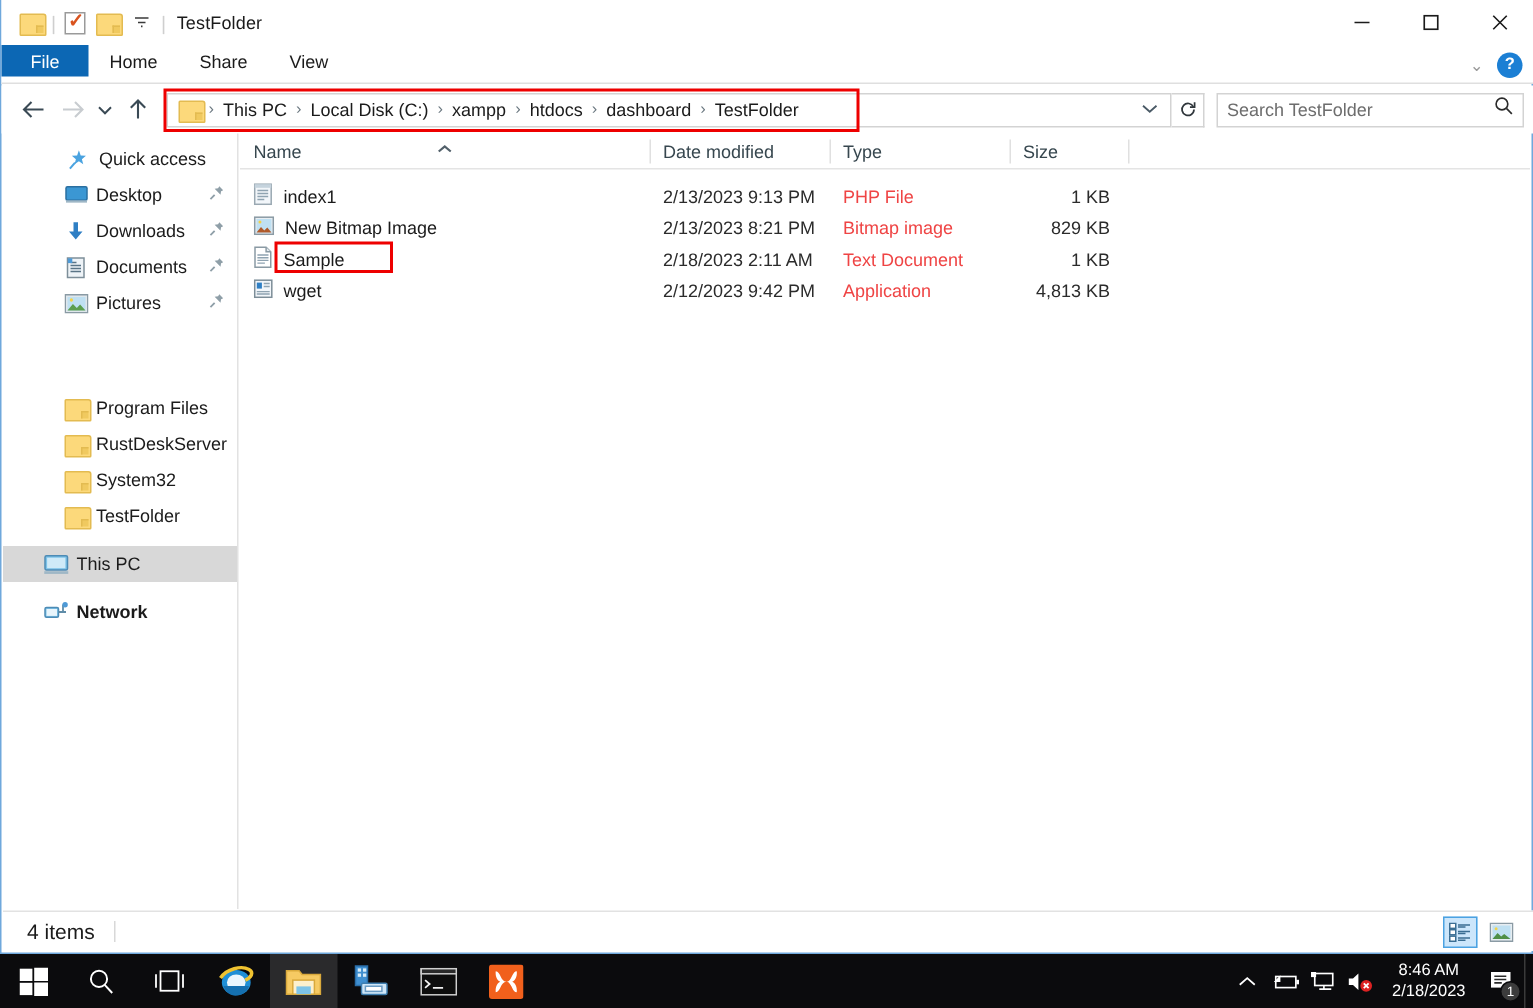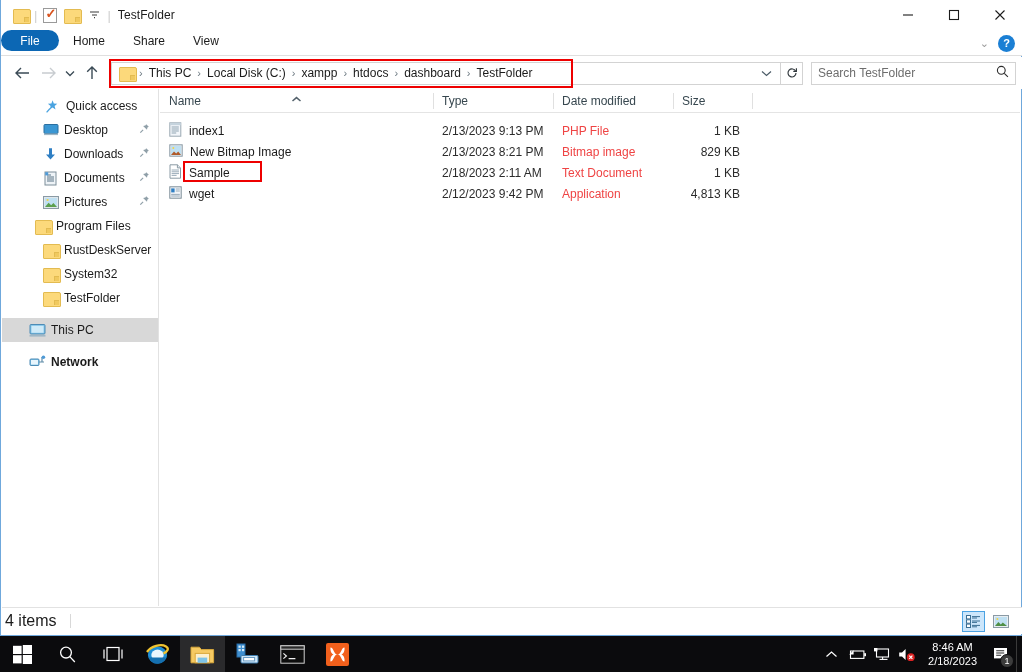--- a/index.html
+++ b/index.html
@@ -58,21 +58,21 @@
 
   
   .ribbonbar {
     position: absolute; left: 0; top: 30px; width: 1022px; height: 26px;
     background: #ffffff;
     display: flex; align-items: stretch;
     border-bottom: 1px solid #dfdfdf;
   }
   .tab {
     display: flex; align-items: center; justify-content: center;
-    font-size: 12px; color: #1b1b1b; padding: 0 14px; height: 21px; border-radius: 13px;
+    font-size: 12px; color: #1b1b1b; padding: 0 14px; height: 21px;
   }
   .tab.file { background: #0c67b4; color: #ffffff; min-width: 58px; }
   .ribbon-right {
     position: absolute; right: 0; top: 0; height: 26px;
     display: flex; align-items: center; gap: 4px; padding-right: 8px;
   }
   .chev-small { font-size: 11px; color: #9a9a9a; padding: 0 5px;}
   .help-btn {
     width: 17px; height: 17px; border-radius: 50%; background: #1b7fd4;
     color: #fff; font-size: 11px; font-weight: bold;
@@ -174,21 +174,21 @@
     position: absolute; left: 23px; top: -1px; width: 79px; height: 21px;
     border: 2px solid #ee0000; pointer-events: none;
   }
 
   
   .statusbar {
     position: absolute; left: 1px; bottom: 1px; width: 1020px; height: 27px;
     background: #ffffff; border-top: 1px solid #e2e2e2;
     display: flex; align-items: center;
   }
-  .status-text { font-size: 16px; color: #1b1b1b; padding-left: 3px; }
+  .status-text { font-size: 14px; color: #1b1b1b; padding-left: 16px; }
   .status-sep { width: 1px; height: 14px; background: #d8d8d8; margin-left: 13px; }
   .viewbtns { margin-left: auto; display: flex; align-items: center; gap: 4px; padding-right: 10px; }
   .vbtn { width: 23px; height: 21px; display: flex; align-items: center; justify-content: center; }
   .vbtn.active { background: #cce6fb; border: 1px solid #4ba2e2; }
 
   
   .taskbar {
     position: absolute; left: 0; bottom: 0; width: 1022px; height: 36px;
     background: #0b0b0d; display: flex; align-items: center;
   }
@@ -404,21 +404,21 @@
         </span>
         <span class="nav-label">Pictures</span>
         <span class="pin">
           <svg width="11" height="11" viewBox="0 0 11 11">
               <path d="M7.2 1.2l2.6 2.6-1.4.7-.4 2.3-3.9-3.9 2.3-.4z" fill="#8f9fa8"></path>
               <path d="M4.1 6.9L1.3 9.7" stroke="#8f9fa8" stroke-width="1.2"></path>
             </svg>
         </span>
       </div>
 
-      <div class="nav-item" style="padding-left:32px;">
+      <div class="nav-item" style="padding-left:40px;margin-top:46px;">
         <span class="nav-ico">
             <span class="folder-glyph"></span>
           </span>
         <span class="nav-label">Program Files</span>
       </div>
       <div class="nav-item" style="padding-left:40px;">
         <span class="nav-ico">
             <span class="folder-glyph"></span>
           </span>
         <span class="nav-label">RustDeskServer</span>
@@ -464,25 +464,25 @@
 
       <div class="colheader">
         <div class="col name">
           <span>Name</span>
           <span class="sort-chev">
             <svg width="11" height="7" viewBox="0 0 11 7">
                 <path d="M1.5 5L5.5 1.6 9.5 5" stroke="#53616b" stroke-width="1.5" fill="none"></path>
               </svg>
           </span>
         </div>
+        <div class="col date">
+          <span>Date modified</span>
+        </div>
         <div class="col type">
           <span>Type</span>
-        </div>
-        <div class="col date">
-          <span>Date modified</span>
         </div>
         <div class="col size col-end">
           <span>Size</span>
         </div>
       </div>
 
       <div style="padding-top:7px;">
 
         <div class="row">
           <div class="cell-name">

